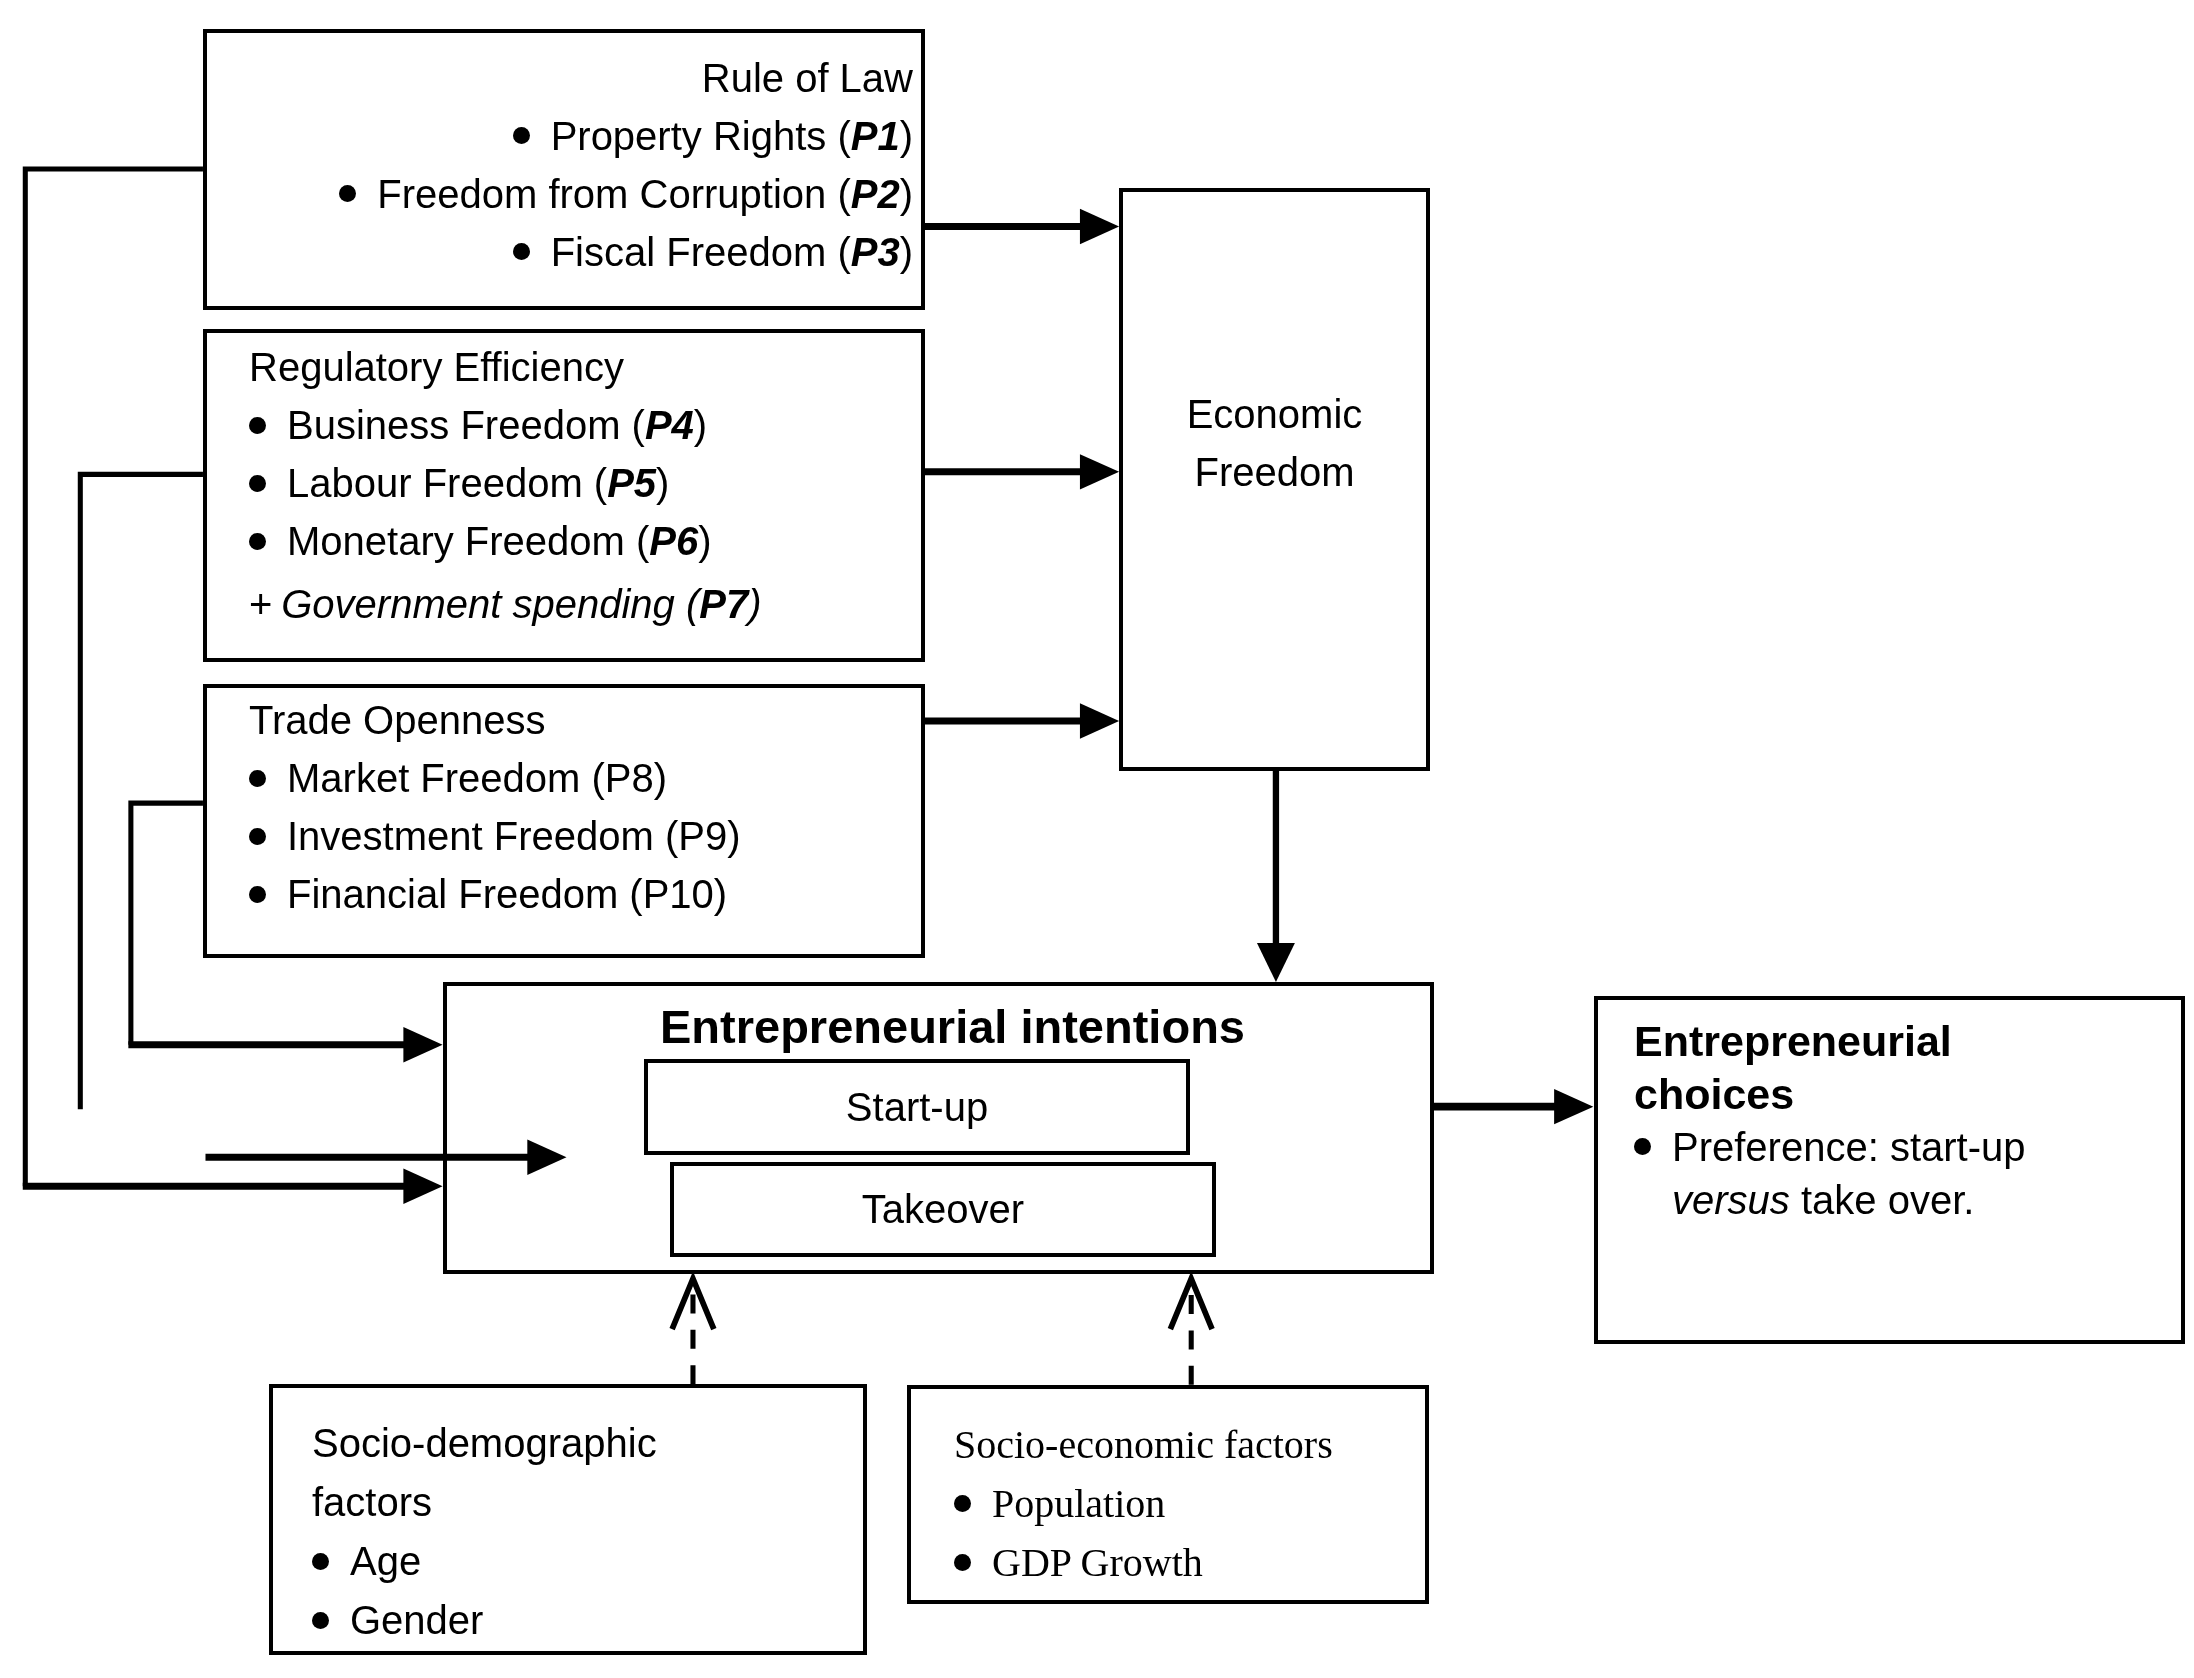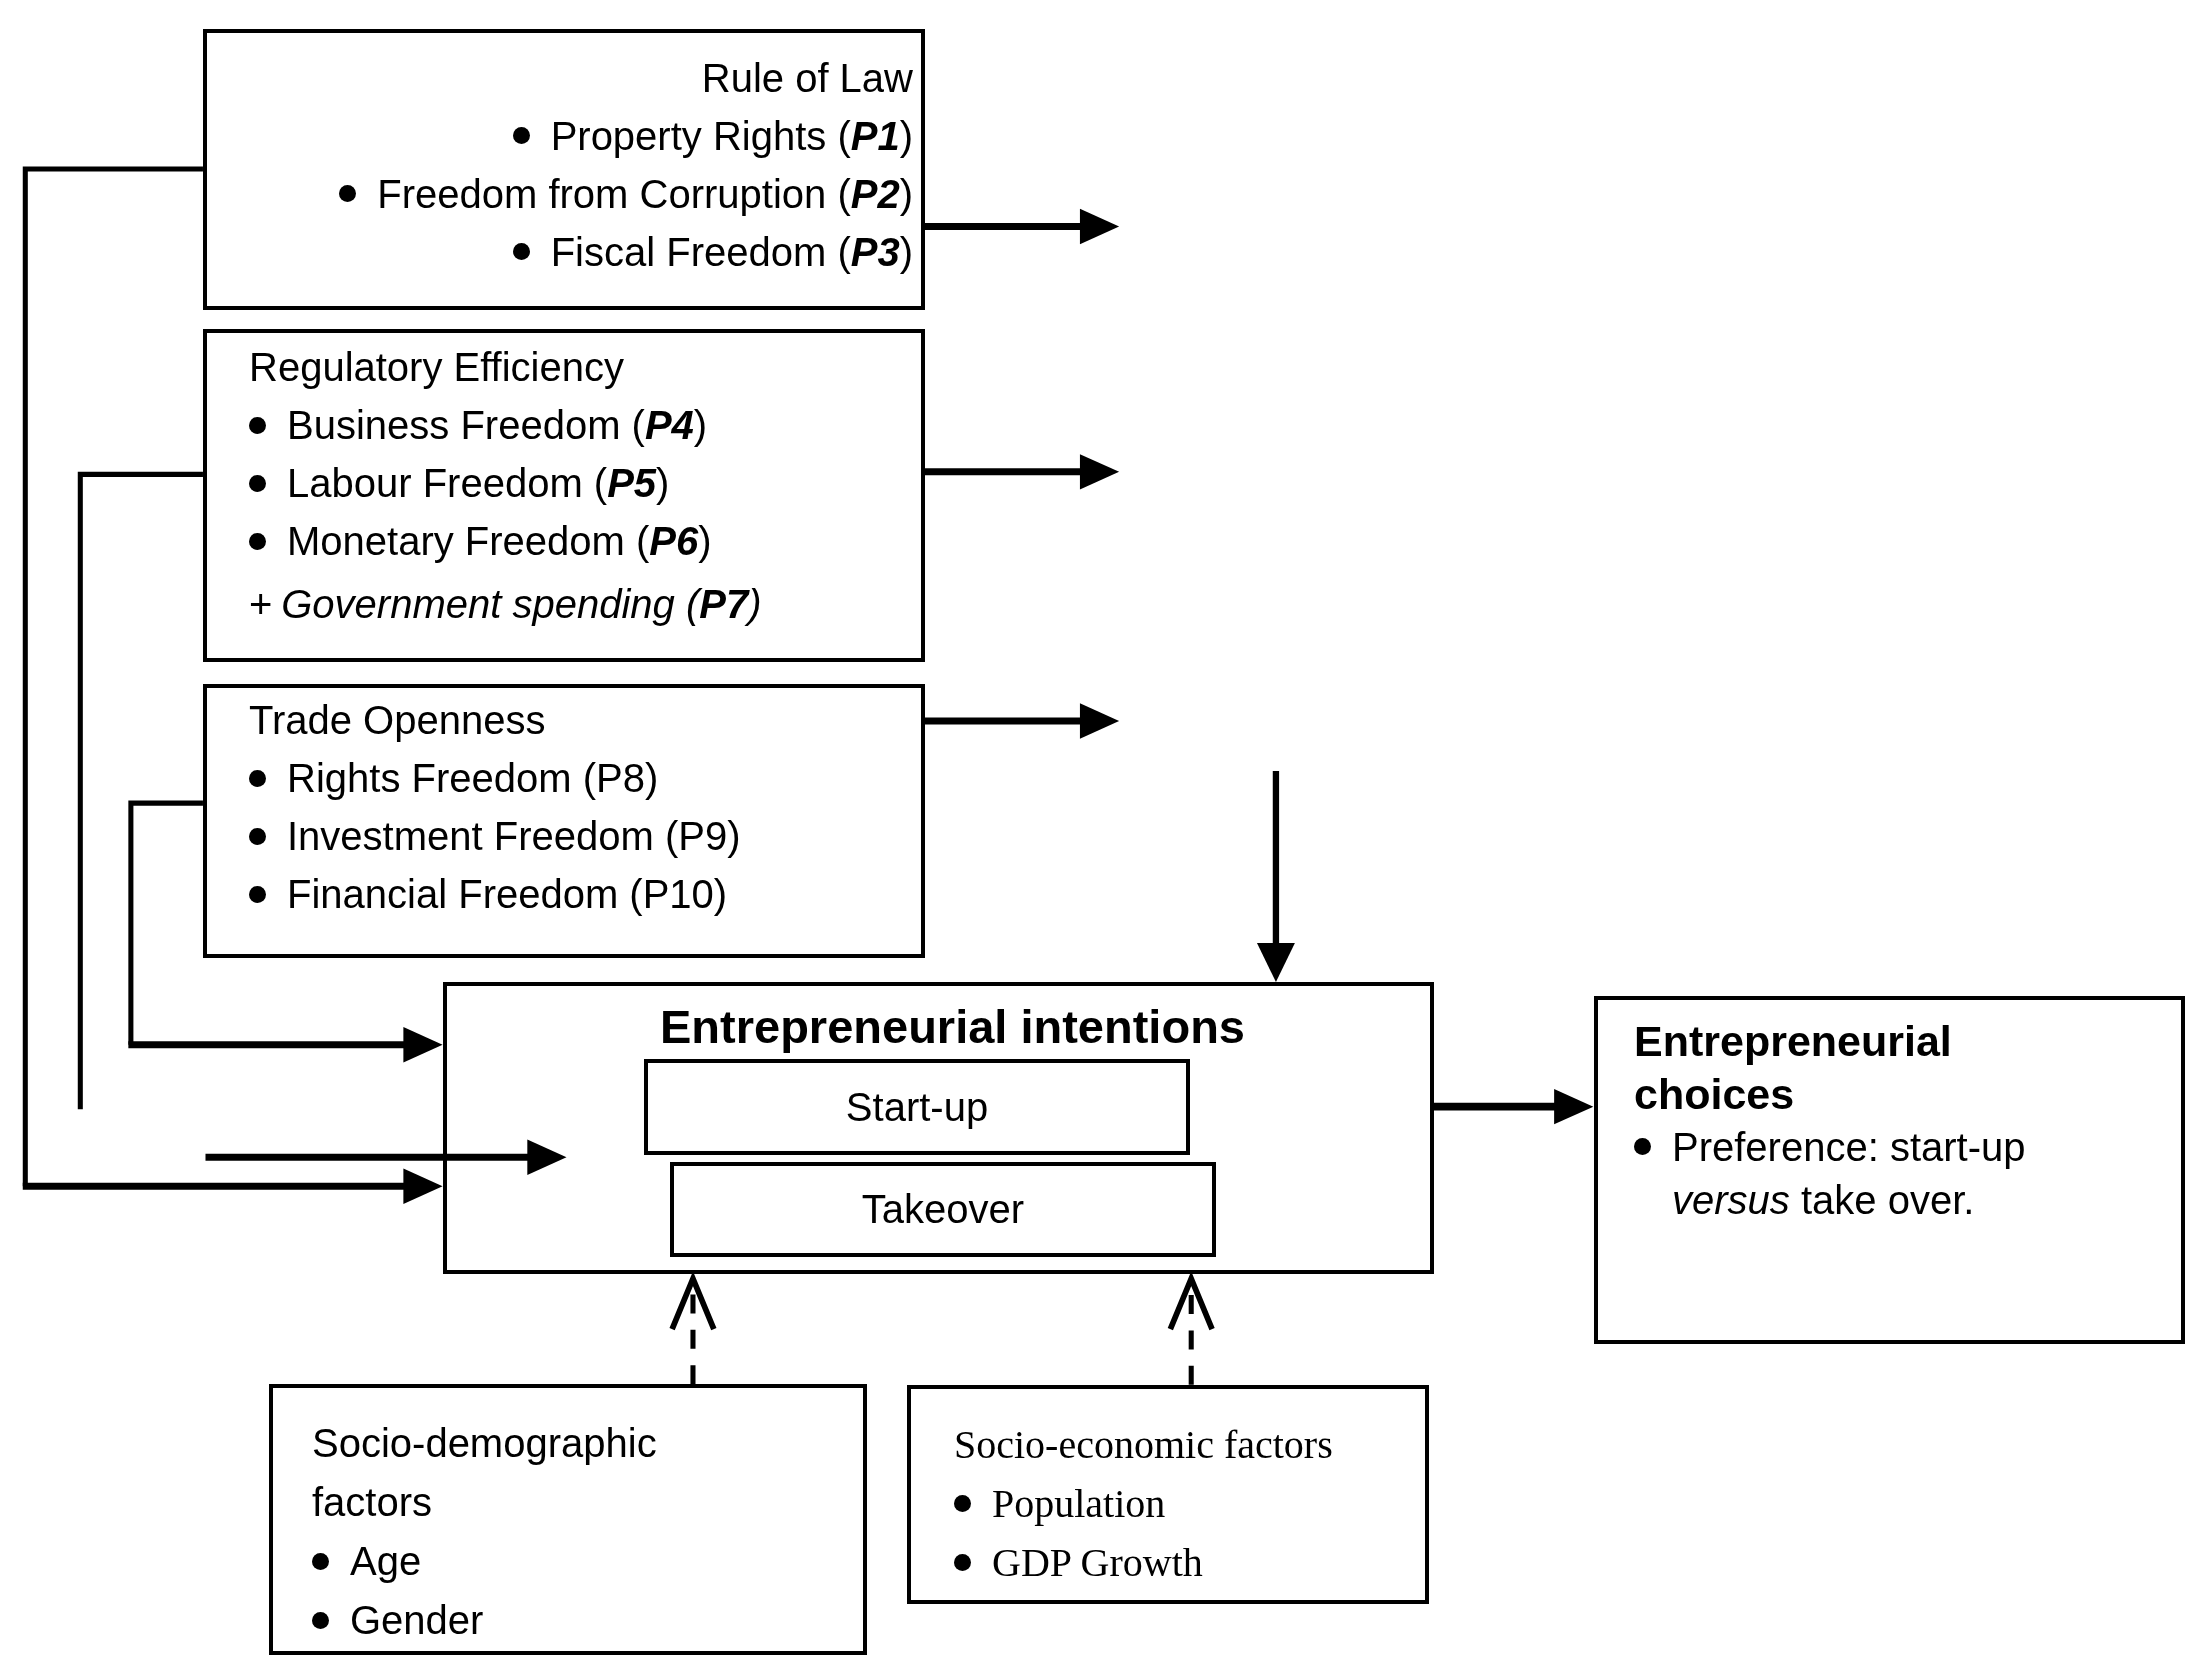--- a/index.html
+++ b/index.html
@@ -58,25 +58,28 @@
   <div class="box lb" id="box-reg-eff">
     <div class="row">Regulatory Efficiency</div>
     <div class="row"><span class="bullet"></span><span>Business Freedom (</span><span class="code">P4</span><span>)</span></div>
     <div class="row"><span class="bullet"></span><span>Labour Freedom (</span><span class="code">P5</span><span>)</span></div>
     <div class="row"><span class="bullet"></span><span>Monetary Freedom (</span><span class="code">P6</span><span>)</span></div>
     <div class="row plus-row"><span class="plus">+</span><span class="it">Government spending (</span><span class="code">P7</span><span class="it">)</span></div>
   </div>
 
   <div class="box lb" id="box-market-open">
     <div class="row">Trade Openness</div>
-    <div class="row"><span class="bullet"></span><span>Rights Freedom (P8)</span></div>
+    <div class="row"><span class="bullet"></span><span>Market Freedom (P8)</span></div>
     <div class="row"><span class="bullet"></span><span>Investment Freedom (P9)</span></div>
     <div class="row"><span class="bullet"></span><span>Financial Freedom (P10)</span></div>
   </div>
 
+  <div class="box" id="box-econ-freedom">
+    <div class="center-text">Economic Freedom</div>
+  </div>
 
   <div class="box" id="box-ei">
     <div id="ei-title">Entrepreneurial intentions</div>
   </div>
   <div class="box option-box" id="box-startup">
     <span>Start-up</span>
   </div>
   <div class="box" id="box-ec">
     <div class="ec-title">Entrepreneurial choices</div>
     <div class="row ec-row"><span class="bullet"></span><span>Preference: start-up</span></div>

